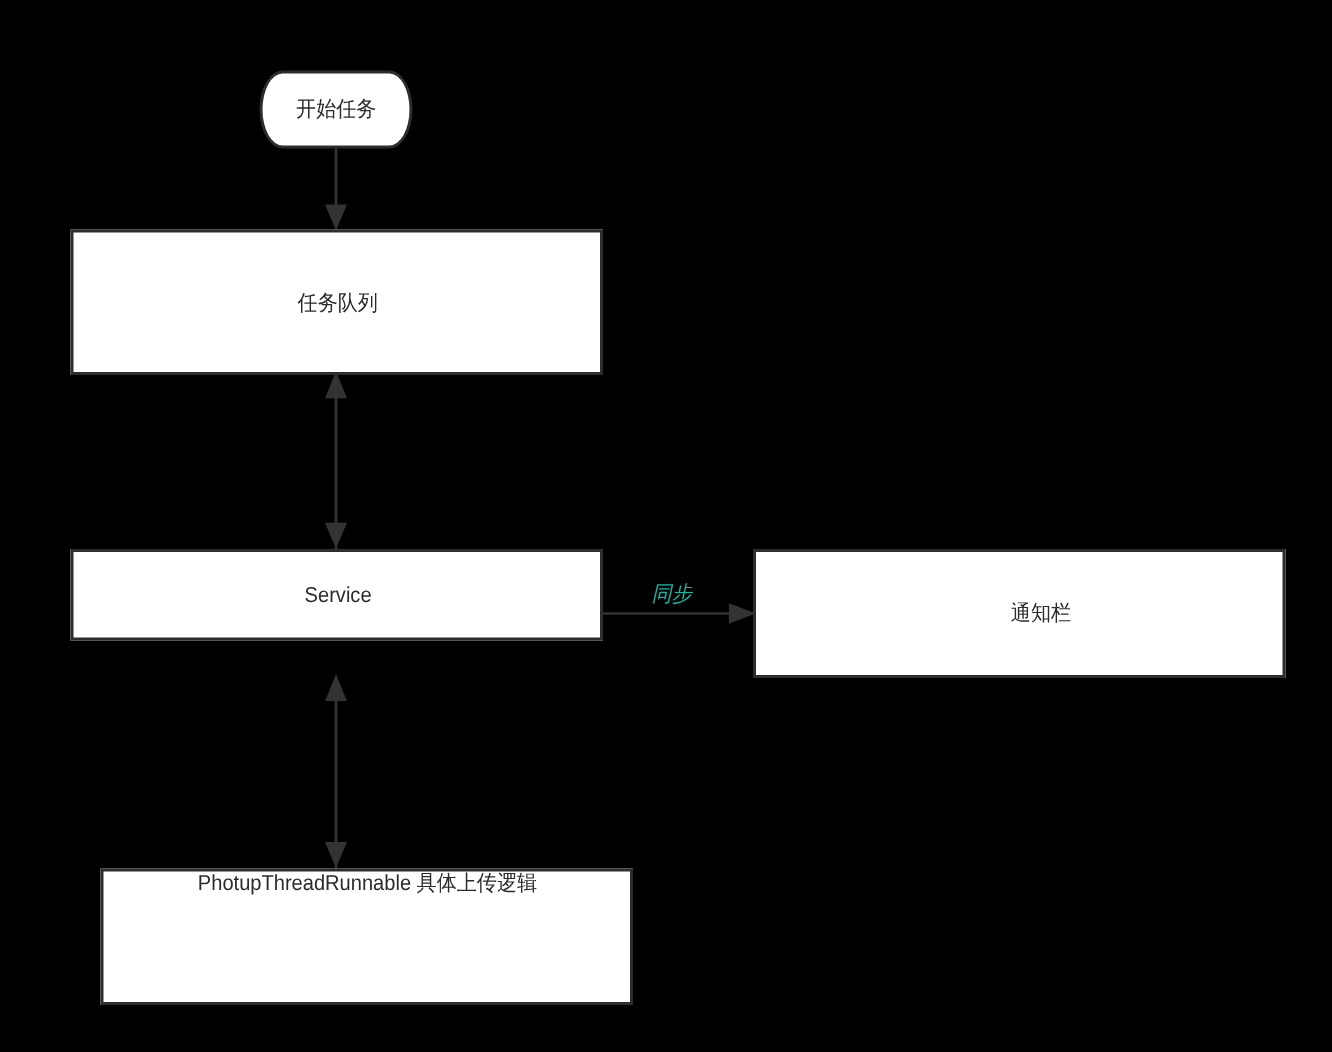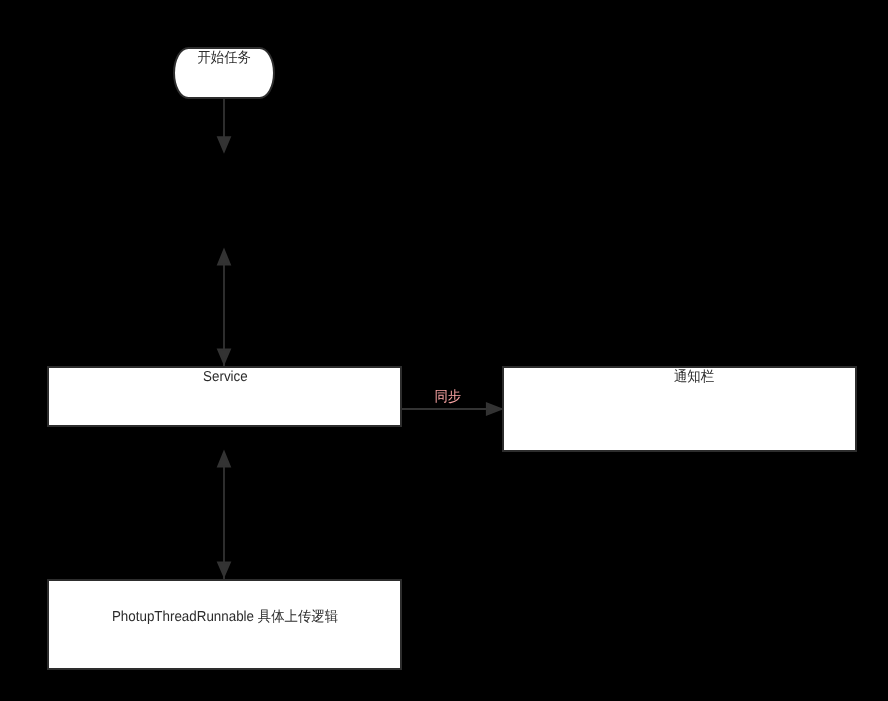--- a/index.html
+++ b/index.html
@@ -28,40 +28,42 @@
     top: 0;
     width: 888px;
     height: 701px;
   }
   .node {
     position: absolute;
     box-sizing: border-box;
     background: #ffffff;
     border: 2.3px solid #2d2d2d;
     display: flex;
+    align-items: center;
     justify-content: center;
     color: #2b2b2b;
     font-size: 14.4px;
     line-height: 16px;
     text-align: center;
     white-space: nowrap;
   }
   .node.rounded {
     border-radius: 15.5px / 26.15px;
   }
   .node.label-top {
     align-items: flex-start;
-    padding-top: 27px;
+    margin-left: 20px;
   }
   .edge-label {
     position: absolute;
-    color: #fca5a5;
+    color: #14b8a6;
     font-size: 14.4px;
     line-height: 16px;
     white-space: nowrap;
+    font-style: italic;
   }
   .node > span,
   .edge-label > span {
     display: inline-block;
     transform: translate(0.4px, 0.55px) scaleX(0.93) translateZ(0);
   }
 </style>
 </head>
 <body>
 
@@ -92,20 +94,23 @@
         <path d="M 218 562.3 L 224 576.3 L 230 562.3 Z"></path>
       </g>
 
     </g>
   </svg>
 
   <div class="node rounded" style="left:173px;top:46.8px;width:102px;height:52.3px;">
     <span>开始任务</span>
   </div>
 
+  <div class="node" style="left:47px;top:153px;width:355px;height:97px;">
+    <span>任务队列</span>
+  </div>
 
   <div class="node" style="left:47px;top:366px;width:355px;height:61px;">
     <span>Service</span>
   </div>
 
   <div class="node" style="left:502px;top:366px;width:355px;height:86px;padding-left:28px;">
     <span>通知栏</span>
   </div>
 
   <div class="node label-top" style="left:47px;top:579px;width:355px;height:91px;">

